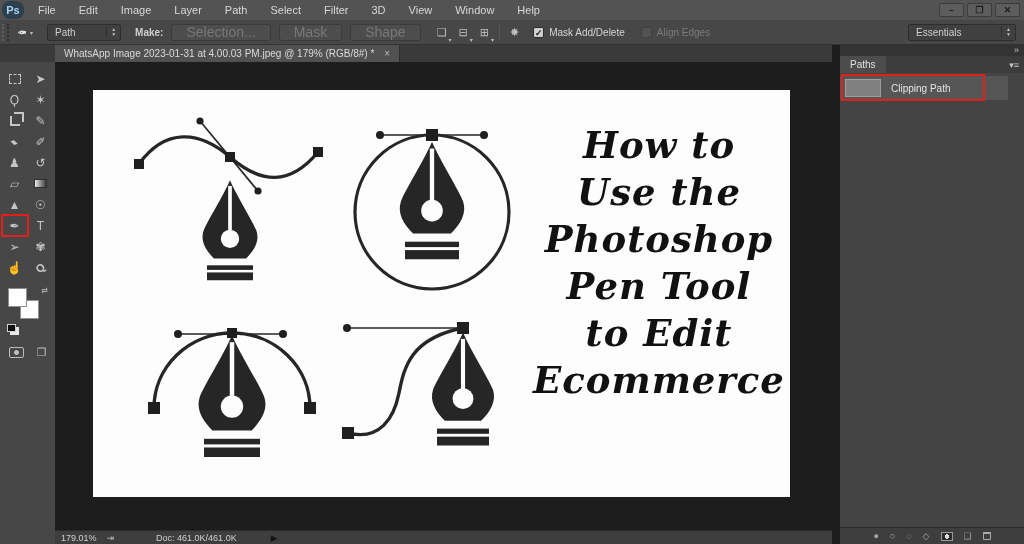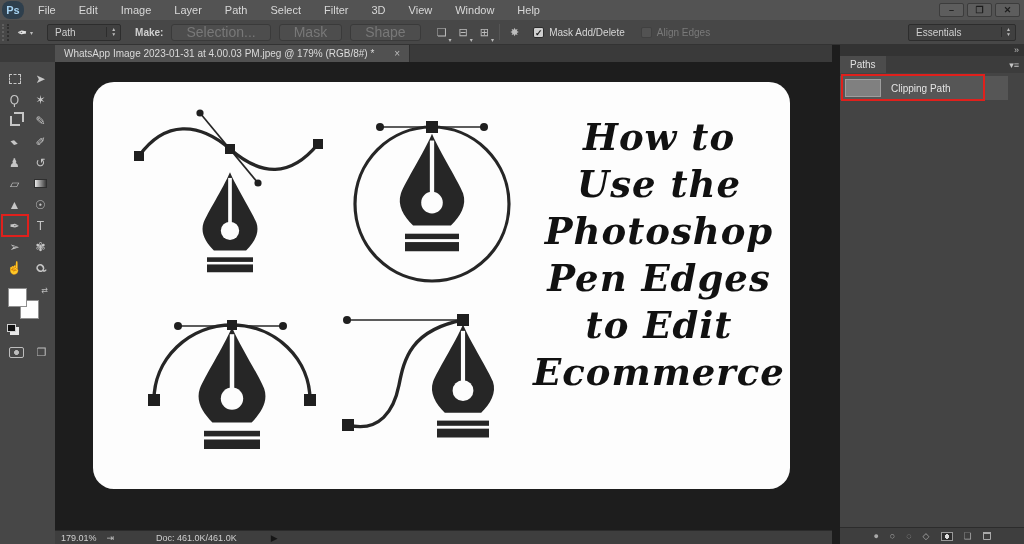--- a/index.html
+++ b/index.html
@@ -65,24 +65,24 @@
   .swap-arrows { position:absolute; right:-4px; top:-2px; color:#bdbdbd; font-size:8px; }
   .mini-swatch { position:absolute; left:-1px; bottom:-4px; width:9px; height:8px; background:#111; border:1px solid #cfcfcf; box-shadow:3px 3px 0 #e8e8e8; }
   .tb-bottom { display:flex; gap:13px; margin-top:18px; align-items:center; }
   .qm-icon { width:15px; height:11px; border:1px solid #bdbdbd; border-radius:2px;
              background:radial-gradient(circle at center,#bdbdbd 0 2.2px,transparent 2.4px); }
   .sm-icon { color:#bdbdbd; font-size:11px; }
 
   .center-col { flex:1; display:flex; flex-direction:column; min-width:0; }
   .tabbar { height:17px; background:#3a3a3a; display:flex; flex:none; }
   .doc-tab { background:#515151; border-right:1px solid #2e2e2e; display:flex; align-items:center; padding:0 9px;
-             font-size:10px; color:#dadada; gap:20px; }
+             font-size:10px; color:#dadada; gap:10px; }
   .doc-tab .close-x { color:#bdbdbd; font-size:10px; }
   .pasteboard { flex:1; background:#1d1d1d; position:relative; overflow:hidden; }
-  .canvas { position:absolute; left:38px; top:20px; width:697px; height:407px; background:#fdfdfd;border-radius:21px; }
+  .canvas { position:absolute; left:38px; top:28px; width:697px; height:407px; background:#fdfdfd; }
   .canvas svg { position:absolute; inset:0; }
   .headline { position:absolute; left:440px; top:32px; width:252px; text-align:center;
               font-family:"DejaVu Serif", serif; font-style:italic; font-weight:600;
               font-size:37px; line-height:47px; color:#111; letter-spacing:1px; }
   .statusbar { height:14px; background:#3e3e3e; border-top:1px solid #2b2b2b; display:flex; align-items:center;
                font-size:9px; color:#cfcfcf; flex:none; }
   .statusbar .zoom-level { margin-left:6px; }
   .statusbar .sb-icon { margin-left:10px; color:#bdbdbd; font-size:9px; }
   .statusbar .doc-info { margin-left:42px; }
   .statusbar .sb-arrow { margin-left:34px; color:#161616; font-size:9px; }
@@ -310,21 +310,21 @@
               <use href="#nibdef" transform="translate(370,310) scale(1.3)" stroke="none"></use>
               <rect x="249" y="337" width="12" height="12" fill="#1f1f1f" stroke="none"></rect>
               <rect x="364" y="232" width="12" height="12" fill="#1f1f1f" stroke="none"></rect>
               <circle cx="254" cy="238" r="4" fill="#1f1f1f" stroke="none"></circle>
             </g>
           </svg>
           <div class="headline">
             <div>How to</div>
             <div>Use the</div>
             <div>Photoshop</div>
-            <div>Pen Edges</div>
+            <div>Pen Tool</div>
             <div>to Edit</div>
             <div>Ecommerce</div>
           </div>
         </div>
       </div>
       <div class="statusbar">
         <span class="zoom-level">179.01%</span>
         <span class="sb-icon">⇥</span>
         <span class="doc-info">Doc: 461.0K/461.0K</span>
         <span class="sb-arrow">▶</span>

